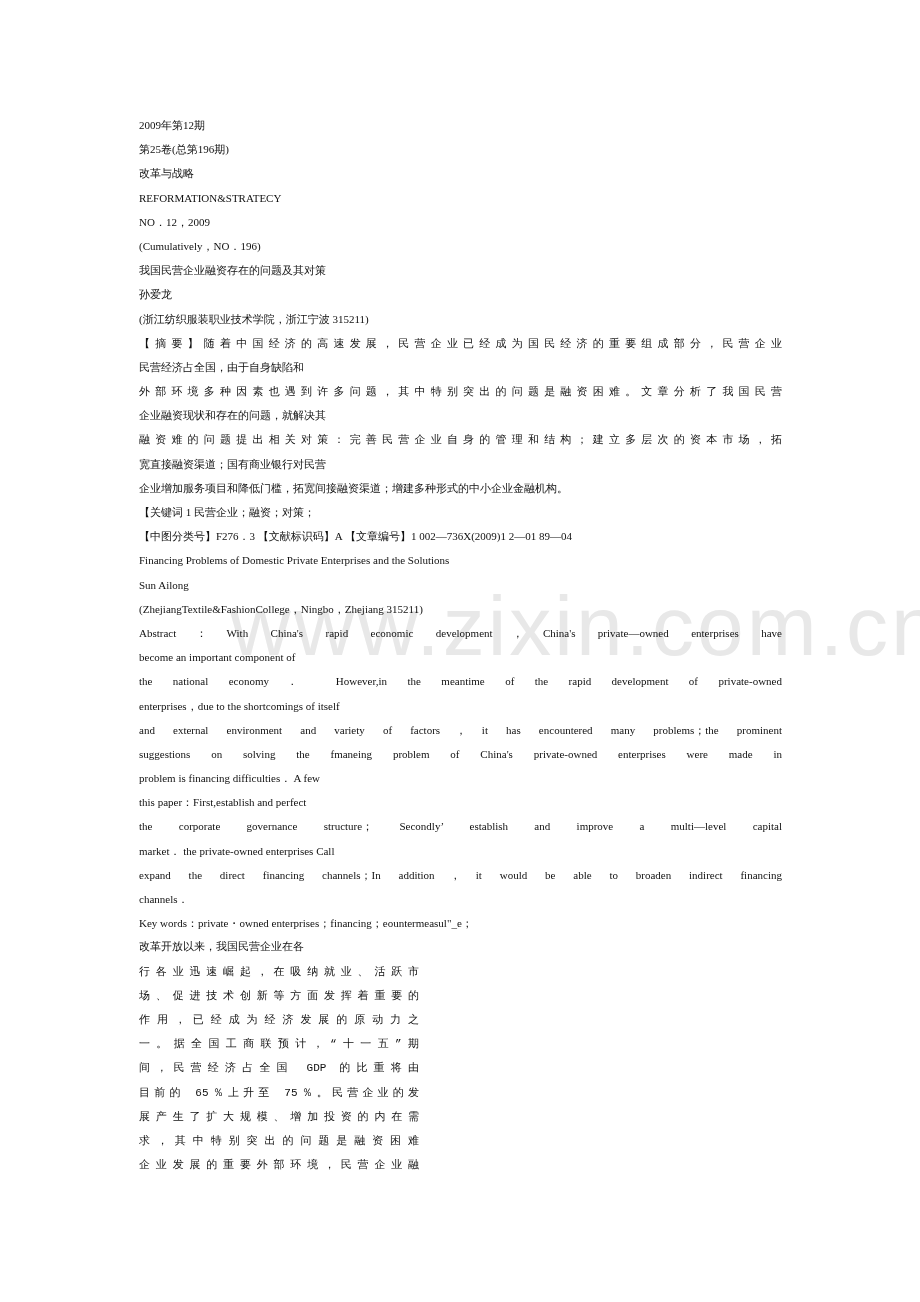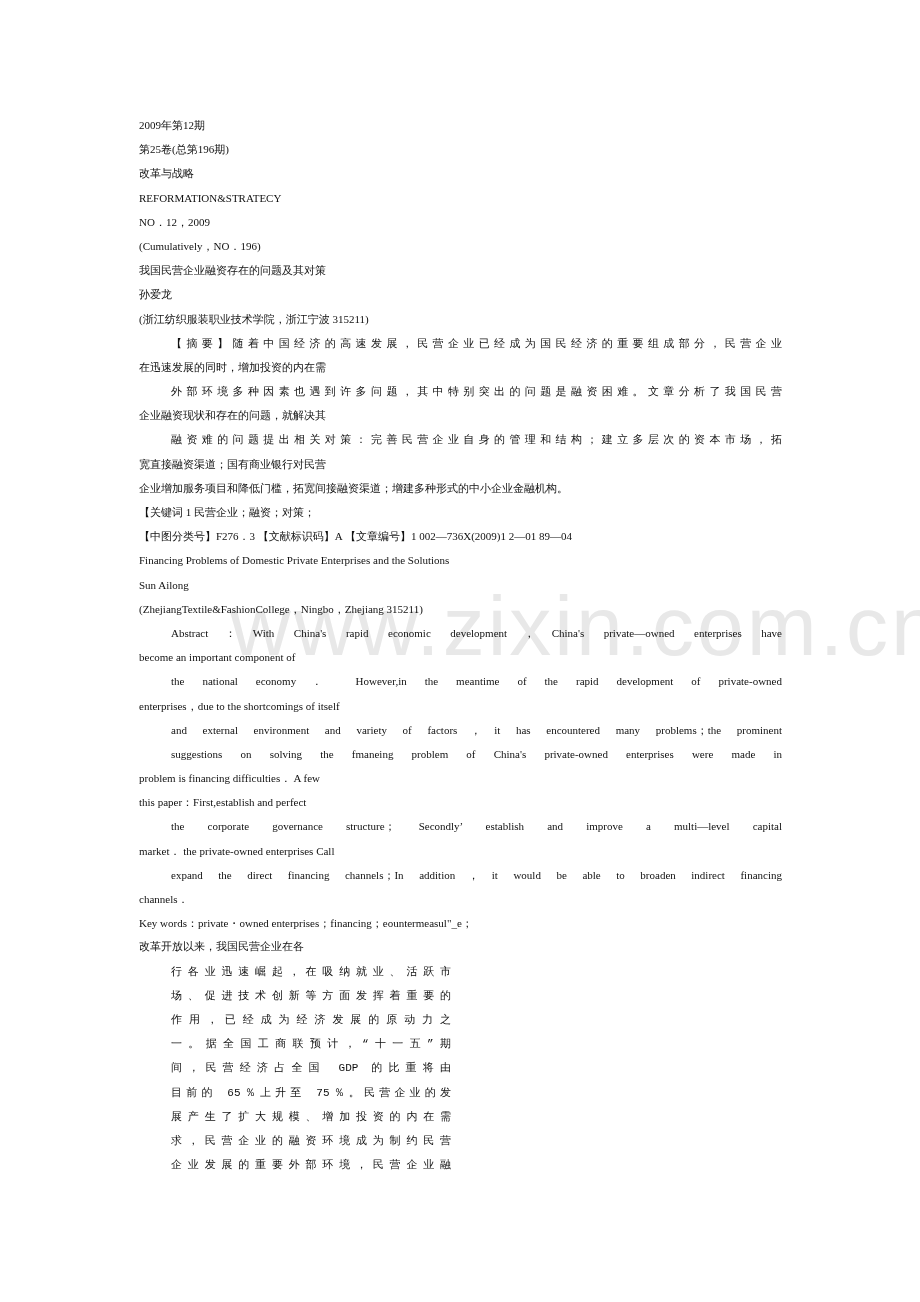--- a/index.html
+++ b/index.html
@@ -39,21 +39,20 @@
       font-size: 11px;
       line-height: 24.2px;
       height: 24.2px;
       white-space: nowrap;
       overflow: visible;
     }
     .justify {
       text-align: justify;
       text-align-last: justify;
       white-space: normal;
-      margin-left: 32px;
     }
     .body-col .line {
       width: 280px;
       font-family: Liberation Mono, monospace;
     }
   </style>
 </head>
 <body>
 
 <div class="watermark">www.zixin.com.cn</div>
@@ -65,21 +64,21 @@
   <div class="line">REFORMATION&amp;STRATECY</div>
   <div class="line">NO．12，2009</div>
   <div class="line">(Cumulatively，NO．196)</div>
 
   <div class="line">我国民营企业融资存在的问题及其对策</div>
   <div class="line">孙爱龙</div>
   <div class="line">(浙江纺织服装职业技术学院，浙江宁波 315211)</div>
 
   <div>
     <div class="line justify">【摘要】随着中国经济的高速发展，民营企业已经成为国民经济的重要组成部分，民营企业</div>
-    <div class="line">在迅速发展的同时，增加投资的内在需</div>
+    <div class="line">民营经济占全国，由于自身缺陷和</div>
     <div class="line justify">外部环境多种因素也遇到许多问题，其中特别突出的问题是融资困难。文章分析了我国民营</div>
     <div class="line">企业融资现状和存在的问题，就解决其</div>
     <div class="line justify">融资难的问题提出相关对策：完善民营企业自身的管理和结构；建立多层次的资本市场，拓</div>
     <div class="line">宽直接融资渠道；国有商业银行对民营</div>
     <div class="line">企业增加服务项目和降低门槛，拓宽间接融资渠道；增建多种形式的中小企业金融机构。</div>
   </div>
 
   <div class="line">【关键词 1 民营企业；融资；对策；</div>
   <div class="line">【中图分类号】F276．3 【文献标识码】A 【文章编号】1 002—736X(2009)1 2—01 89—04</div>
 
@@ -106,16 +105,16 @@
 
   <div class="body-col" id="body-col">
       <div class="line">改革开放以来，我国民营企业在各</div>
       <div class="line justify">行各业迅速崛起，在吸纳就业、活跃市</div>
       <div class="line justify">场、促进技术创新等方面发挥着重要的</div>
       <div class="line justify">作用，已经成为经济发展的原动力之</div>
       <div class="line justify">一。据全国工商联预计，“十一五”期</div>
       <div class="line justify">间，民营经济占全国 GDP 的比重将由</div>
       <div class="line justify">目前的 65％上升至 75％。民营企业的发</div>
       <div class="line justify">展产生了扩大规模、增加投资的内在需</div>
-      <div class="line justify">求，民营企业的融资环境成为制约民营</div>
+      <div class="line justify">求，其中特别突出的问题是融资困难</div>
       <div class="line justify">企业发展的重要外部环境，民营企业融</div>
     </div>
 </div>
 
 </body></html>

